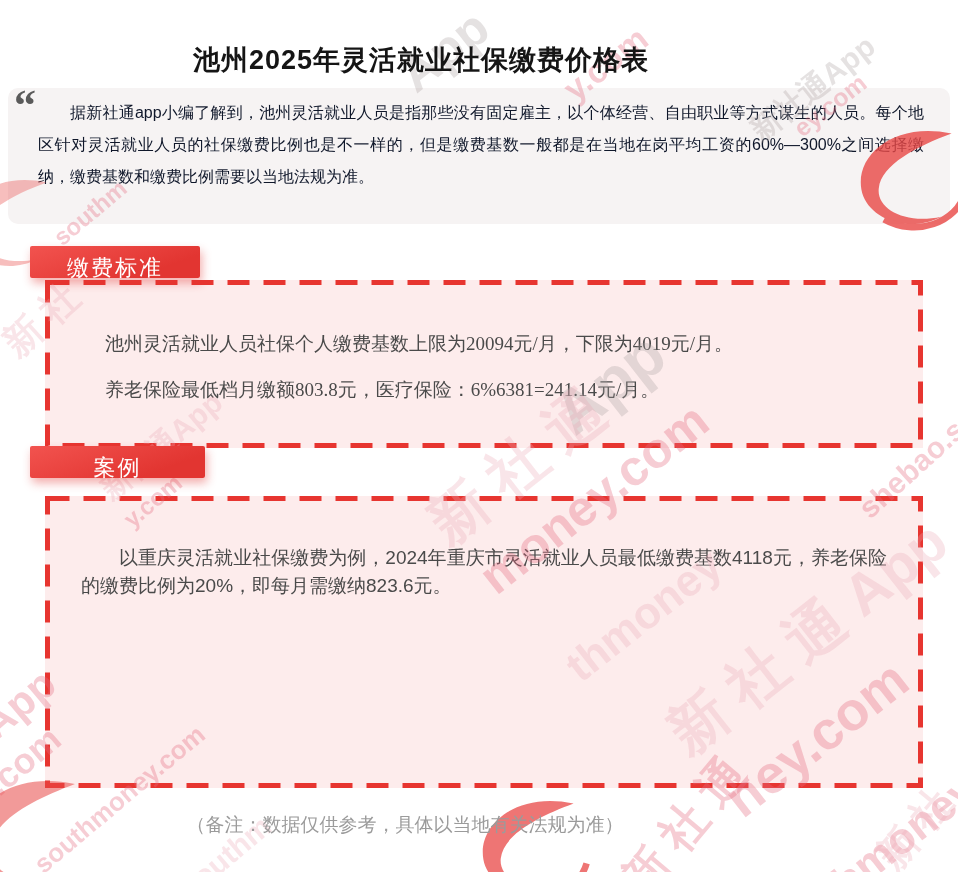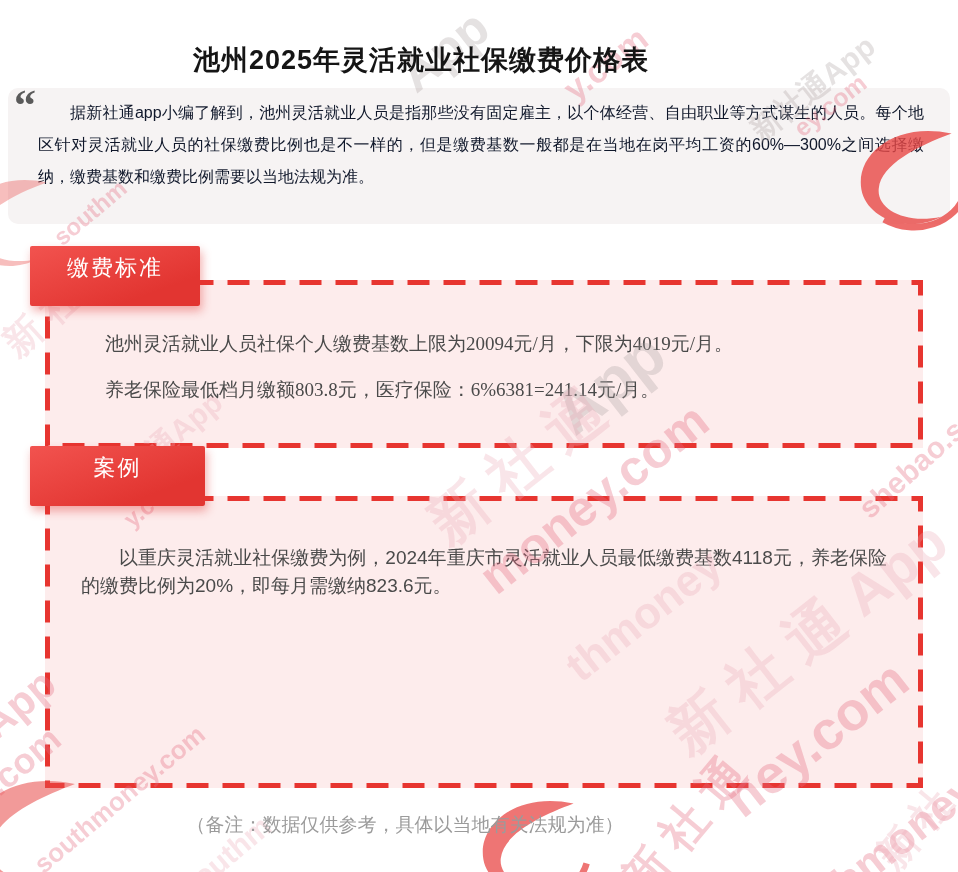--- a/index.html
+++ b/index.html
@@ -20,21 +20,21 @@
   .quote-mark{
     position:absolute;left:6px;top:-8px;font-size:44px;font-weight:bold;color:#5a5a5a;
     font-family:"Liberation Serif","DejaVu Serif",serif;z-index:3;
   }
   .intro-text{
     position:relative;z-index:3;margin:0;padding:9px 26px 0 30px;
     font-size:16px;line-height:32px;color:#0f172a;text-indent:2em;text-align:justify;
   }
   
   .sec-label{
-    position:absolute;height:60px;line-height:44px;text-align:center;
+    position:absolute;height:32px;line-height:44px;text-align:center;
     background:linear-gradient(160deg,#f2534f 0%,#e23531 75%);
     color:#ffffff;font-size:22px;letter-spacing:2px;z-index:4;
     box-shadow:2px 5px 10px rgba(226,53,49,.40);border-radius:2px;
   }
   .sec-label.one{left:30px;top:246px;width:170px;}
   .sec-label.two{left:30px;top:446px;width:175px;}
   
   .dash-box{position:absolute;left:45px;width:878px;background:#fdecec;z-index:1;}
   .dash-box.one{top:280px;height:168px;}
   .dash-box.two{top:496px;height:292px;}

